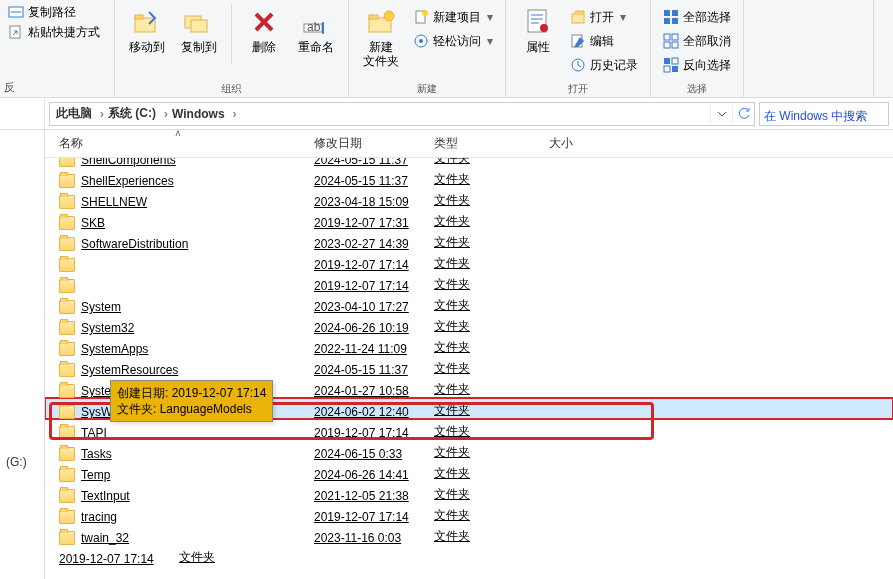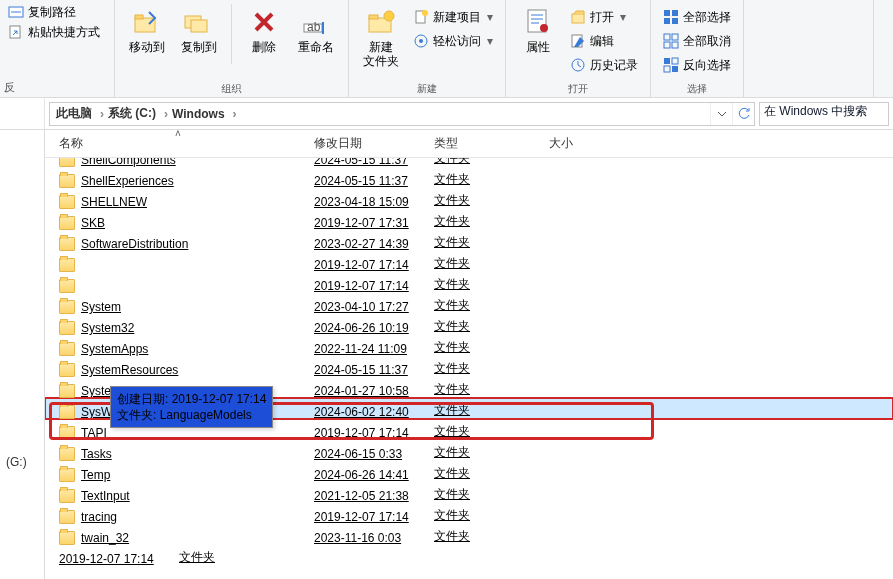--- a/index.html
+++ b/index.html
@@ -16,34 +16,34 @@
 .smallbtn .ic{width:16px;height:16px;display:flex;align-items:center;justify-content:center;}
 .rb-left{width:115px;border-right:1px solid #dadbdc;padding:2px 4px;}
 .rb-left .smallbtn{height:20px;}
 .addr{height:32px;display:flex;align-items:center;border-bottom:1px solid #dadbdc;background:#fff;}
 .addr-left{width:45px;display:flex;align-items:center;justify-content:center;gap:2px;border-right:1px solid #e5e5e5;height:100%;}
 .breadcrumb{flex:1;display:flex;align-items:center;height:24px;border:1px solid #ccc;margin:0 4px;padding-left:6px;position:relative;}
 .bc-item{display:flex;align-items:center;gap:4px;color:#333;font-weight:bold;}
 .bc-item .chev{color:#888;padding:0 4px;}
 .bc-tools{margin-left:auto;display:flex;align-items:center;height:100%;}
 .bc-tools .tb{width:22px;height:22px;display:flex;align-items:center;justify-content:center;border-left:1px solid #eee;}
-.search{width:130px;height:24px;border:1px solid #ccc;margin-right:4px;display:flex;align-items:flex-start;padding:0 4px;color:#0f172a;}
+.search{width:130px;height:24px;border:1px solid #ccc;margin-right:4px;display:flex;align-items:flex-end;padding:0 4px;color:#1d4ed8;}
 .main{display:flex;height:449px;}
 .side{width:45px;border-right:1px solid #dadbdc;background:#fff;position:relative;}
 .side-lbl{position:absolute;left:6px;bottom:110px;color:#333;}
 .list{flex:1;position:relative;}
 .cols{height:28px;border-bottom:1px solid #e5e5e5;display:flex;align-items:center;padding-left:14px;}
 .col{color:#333;display:flex;align-items:center;gap:4px;height:100%;}
 .rows{overflow:hidden;}
 .row{height:21px;display:flex;align-items:flex-end;padding-left:14px;text-decoration:underline;}
 .row.hi{background:#cde8ff;outline:2px solid #d22626;outline-offset:-1px;}
 .cell{display:flex;align-items:center;gap:6px;}
 .fic{width:16px;height:14px;background:linear-gradient(#ffe9a6,#fcd46b);border:1px solid #e6b44a;border-radius:1px;position:relative;}
 .fic::before{content:"";position:absolute;top:-3px;left:0;width:6px;height:3px;background:#fcd46b;border:1px solid #e6b44a;border-bottom:none;border-radius:1px 1px 0 0;}
-.tooltip{position:absolute;left:65px;top:256px;background:#1d4ed8;border:1px solid #888;padding:4px 6px;font-size:12px;line-height:16px;z-index:10;box-shadow:2px 2px 4px rgba(0,0,0,.15);}
+.tooltip{position:absolute;left:65px;top:250px;background:#eab308;border:1px solid #888;padding:4px 6px;font-size:12px;line-height:16px;z-index:10;box-shadow:2px 2px 4px rgba(0,0,0,.15);}
 .hi-box{position:absolute;pointer-events:none;border:3px solid #d22626;border-radius:4px;}
 svg{display:block;}
 .col-name{width:255px;}
 .col-date{width:120px;}
 .col-type{width:115px;}
 .col-size{width:80px;}
 .sort-arrow{position:absolute;left:130px;top:-2px;font-size:10px;color:#555;}
 .cols{position:relative;}
 .rb-far{position:absolute;right:0;top:0;width:20px;height:98px;border-left:1px solid #dadbdc;}
 </style>

